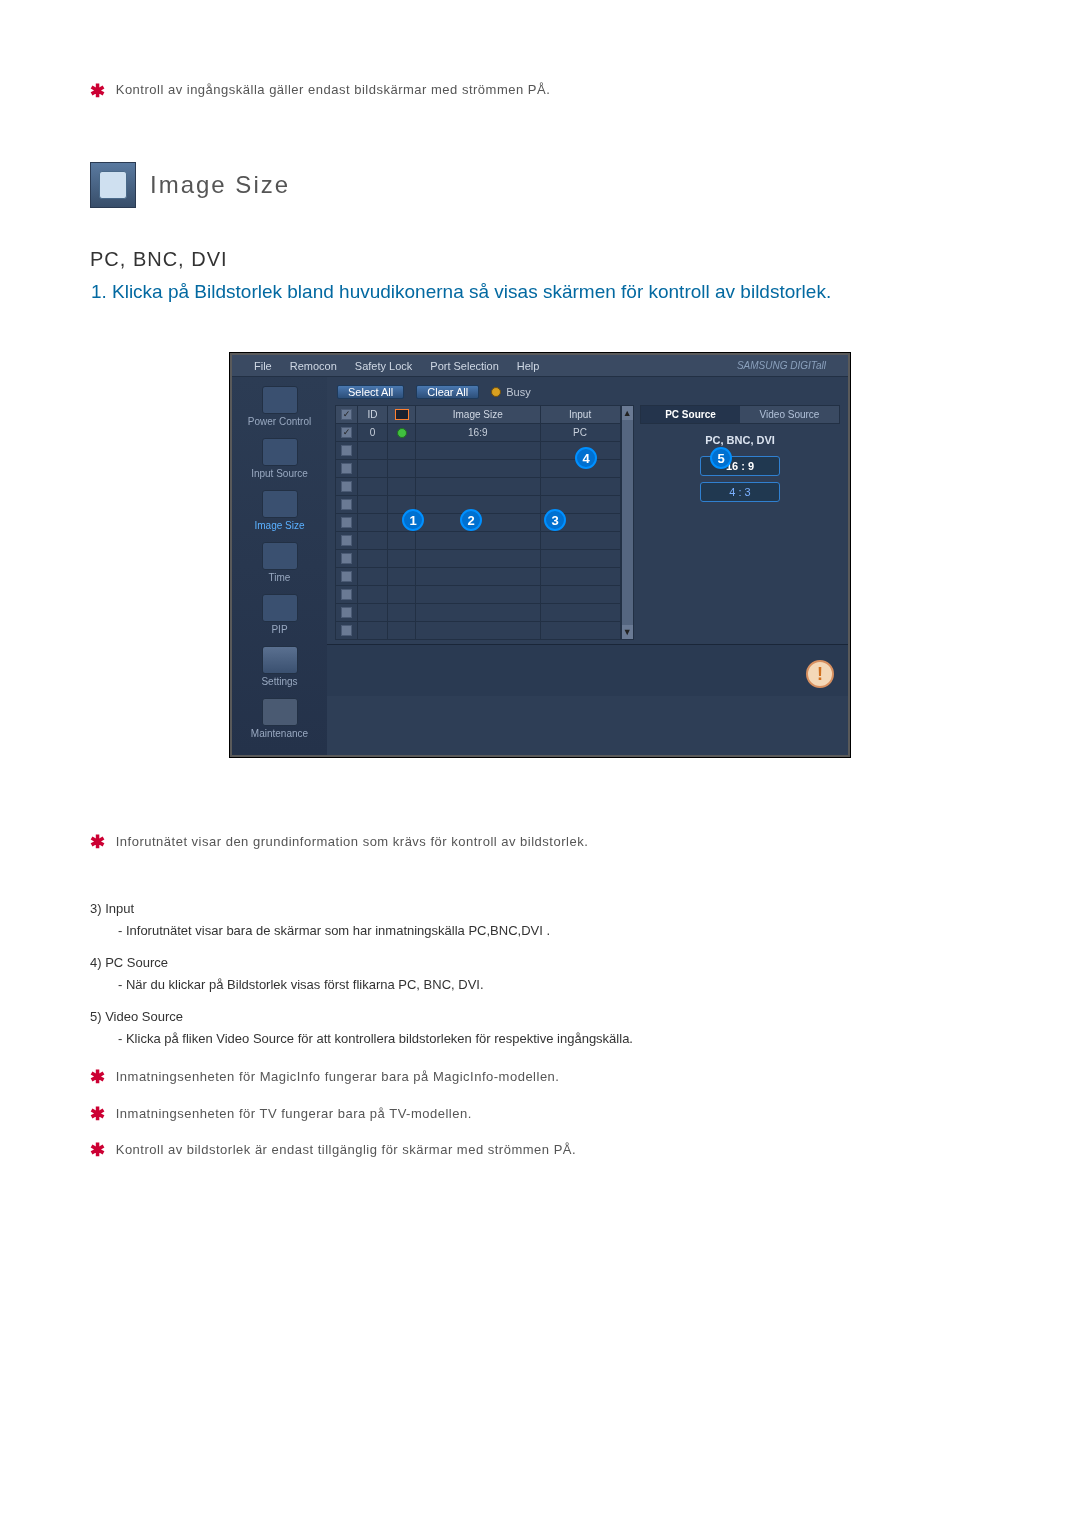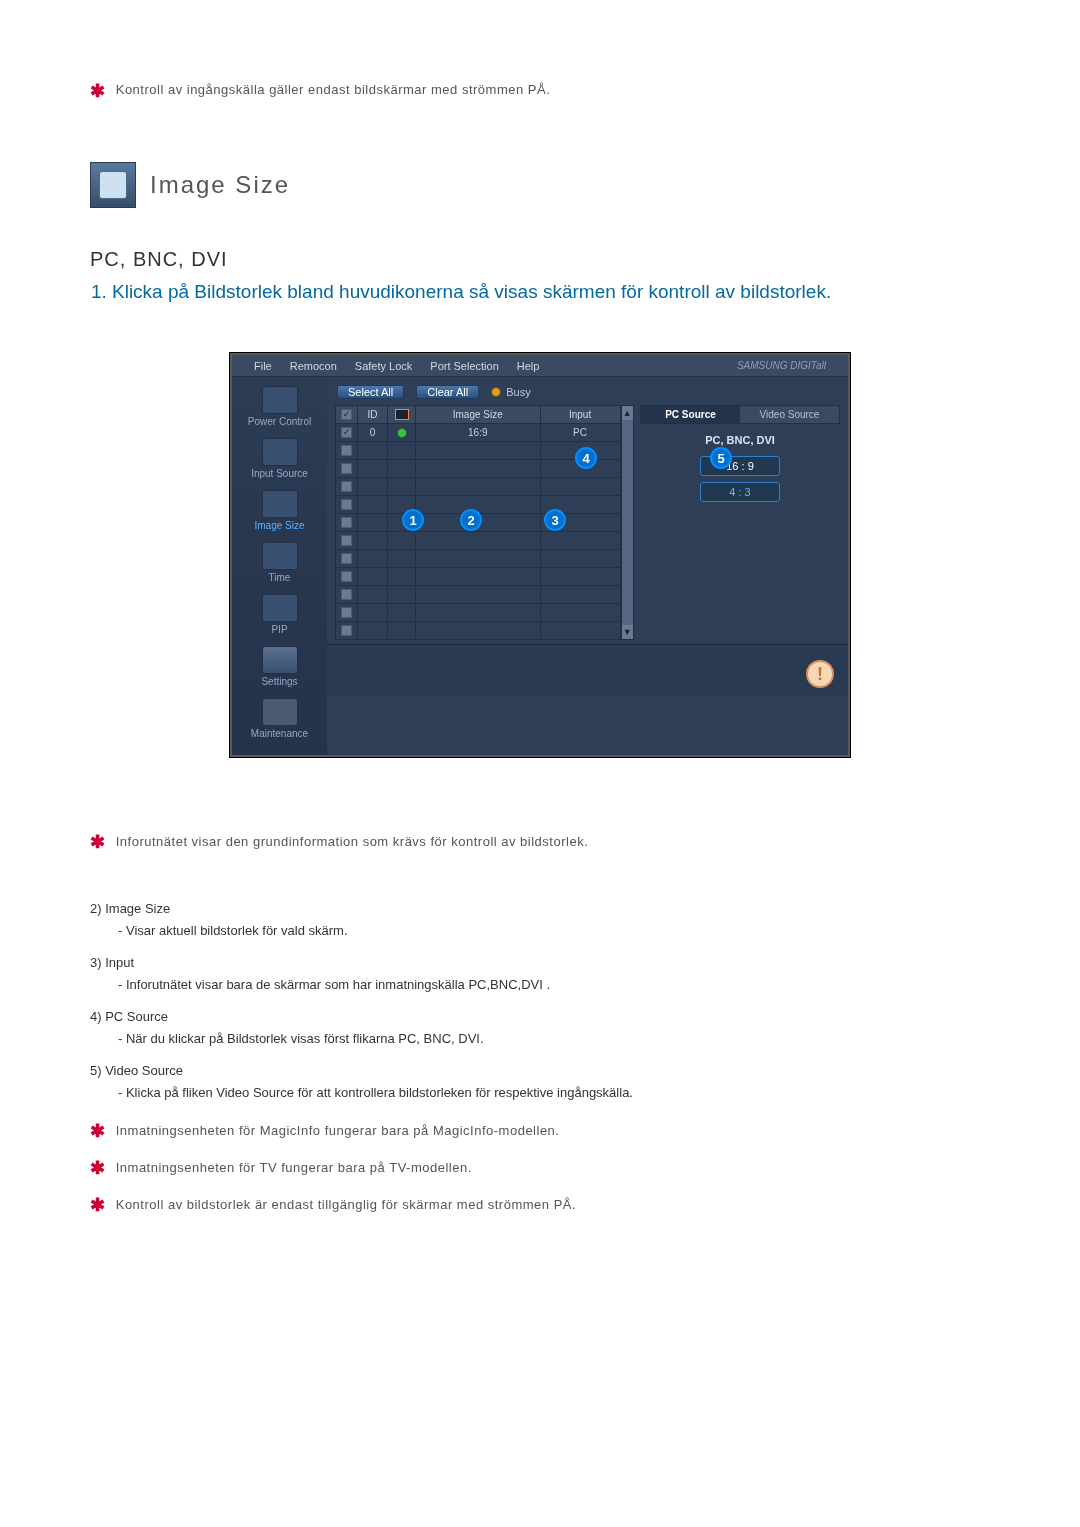--- a/index.html
+++ b/index.html
@@ -96,21 +96,21 @@
   .tabs-row{display:flex;border:1px solid #223044;margin-bottom:4px;position:relative;}
   .tab{flex:1;text-align:center;padding:3px 0;font-size:10px;background:#3a4a62;color:#b0c0d8;}
   .tab.active{background:#24344c;font-weight:bold;color:#fff;}
   .callout.c4{left:485px;top:94px;}
   .callout.c5{left:620px;top:94px;}
   .right-panel-label{margin:10px 0;text-align:center;font-weight:bold;color:#dce4f0;font-size:11px;}
   .ratio-btn{
     width:80px;margin:6px auto;padding:3px 0;text-align:center;font-size:11px;
     border:1px solid #3080d0;background:#203850;color:#7ab0ff;border-radius:3px;display:block;
   }
-  .ratio-btn.active{color:#fff;}
+  .ratio-btn.active{color:#fff;font-weight:bold;}
   .scrollbar{width:14px;background:#556680;border:1px solid #223044;display:flex;flex-direction:column;justify-content:space-between;}
   .scroll-arrow{height:14px;background:#6a7a94;text-align:center;font-size:9px;line-height:14px;color:#222;}
   .footer-strip{height:52px;background:#2a3a52;border-top:1px solid #1a2638;display:flex;justify-content:flex-end;align-items:flex-end;padding:8px 14px;}
   .footer-icon{width:28px;height:28px;border-radius:50%;border:2px solid #d89060;background:#f4d8b8;display:flex;align-items:center;justify-content:center;color:#d07020;font-size:18px;font-weight:bold;}
   .window-wrap{position:relative;}
   
   .desc-area { font-size:13px; color:#333; line-height:1.7; }
   .desc-area .row { margin-bottom:10px; }
   .sub { margin-left:28px; }
   .pow-inline{display:inline-block;width:16px;height:13px;vertical-align:middle;background:#1a263a;border:1px solid #ff8030;margin:0 2px;position:relative;}
@@ -338,25 +338,20 @@
   <div class="callout c5">5</div>
 </div>
 
 <div class="desc-area">
   <div class="note-line">
     <span class="asterisk">✱</span>
     <span>Inforutnätet visar den grundinformation som krävs för kontroll av bildstorlek.</span>
   </div>
 
 
-  <div class="row">
-    <span>2)</span>
-    <span>Image Size</span>
-    <div class="sub">- Visar aktuell bildstorlek för vald skärm.</div>
-  </div>
 
   <div class="row">
     <span>3)</span>
     <span>Input</span>
     <div class="sub">- Inforutnätet visar bara de skärmar som har inmatningskälla PC,BNC,DVI .</div>
   </div>
 
   <div class="row">
     <span>4)</span>
     <span>PC Source</span>

